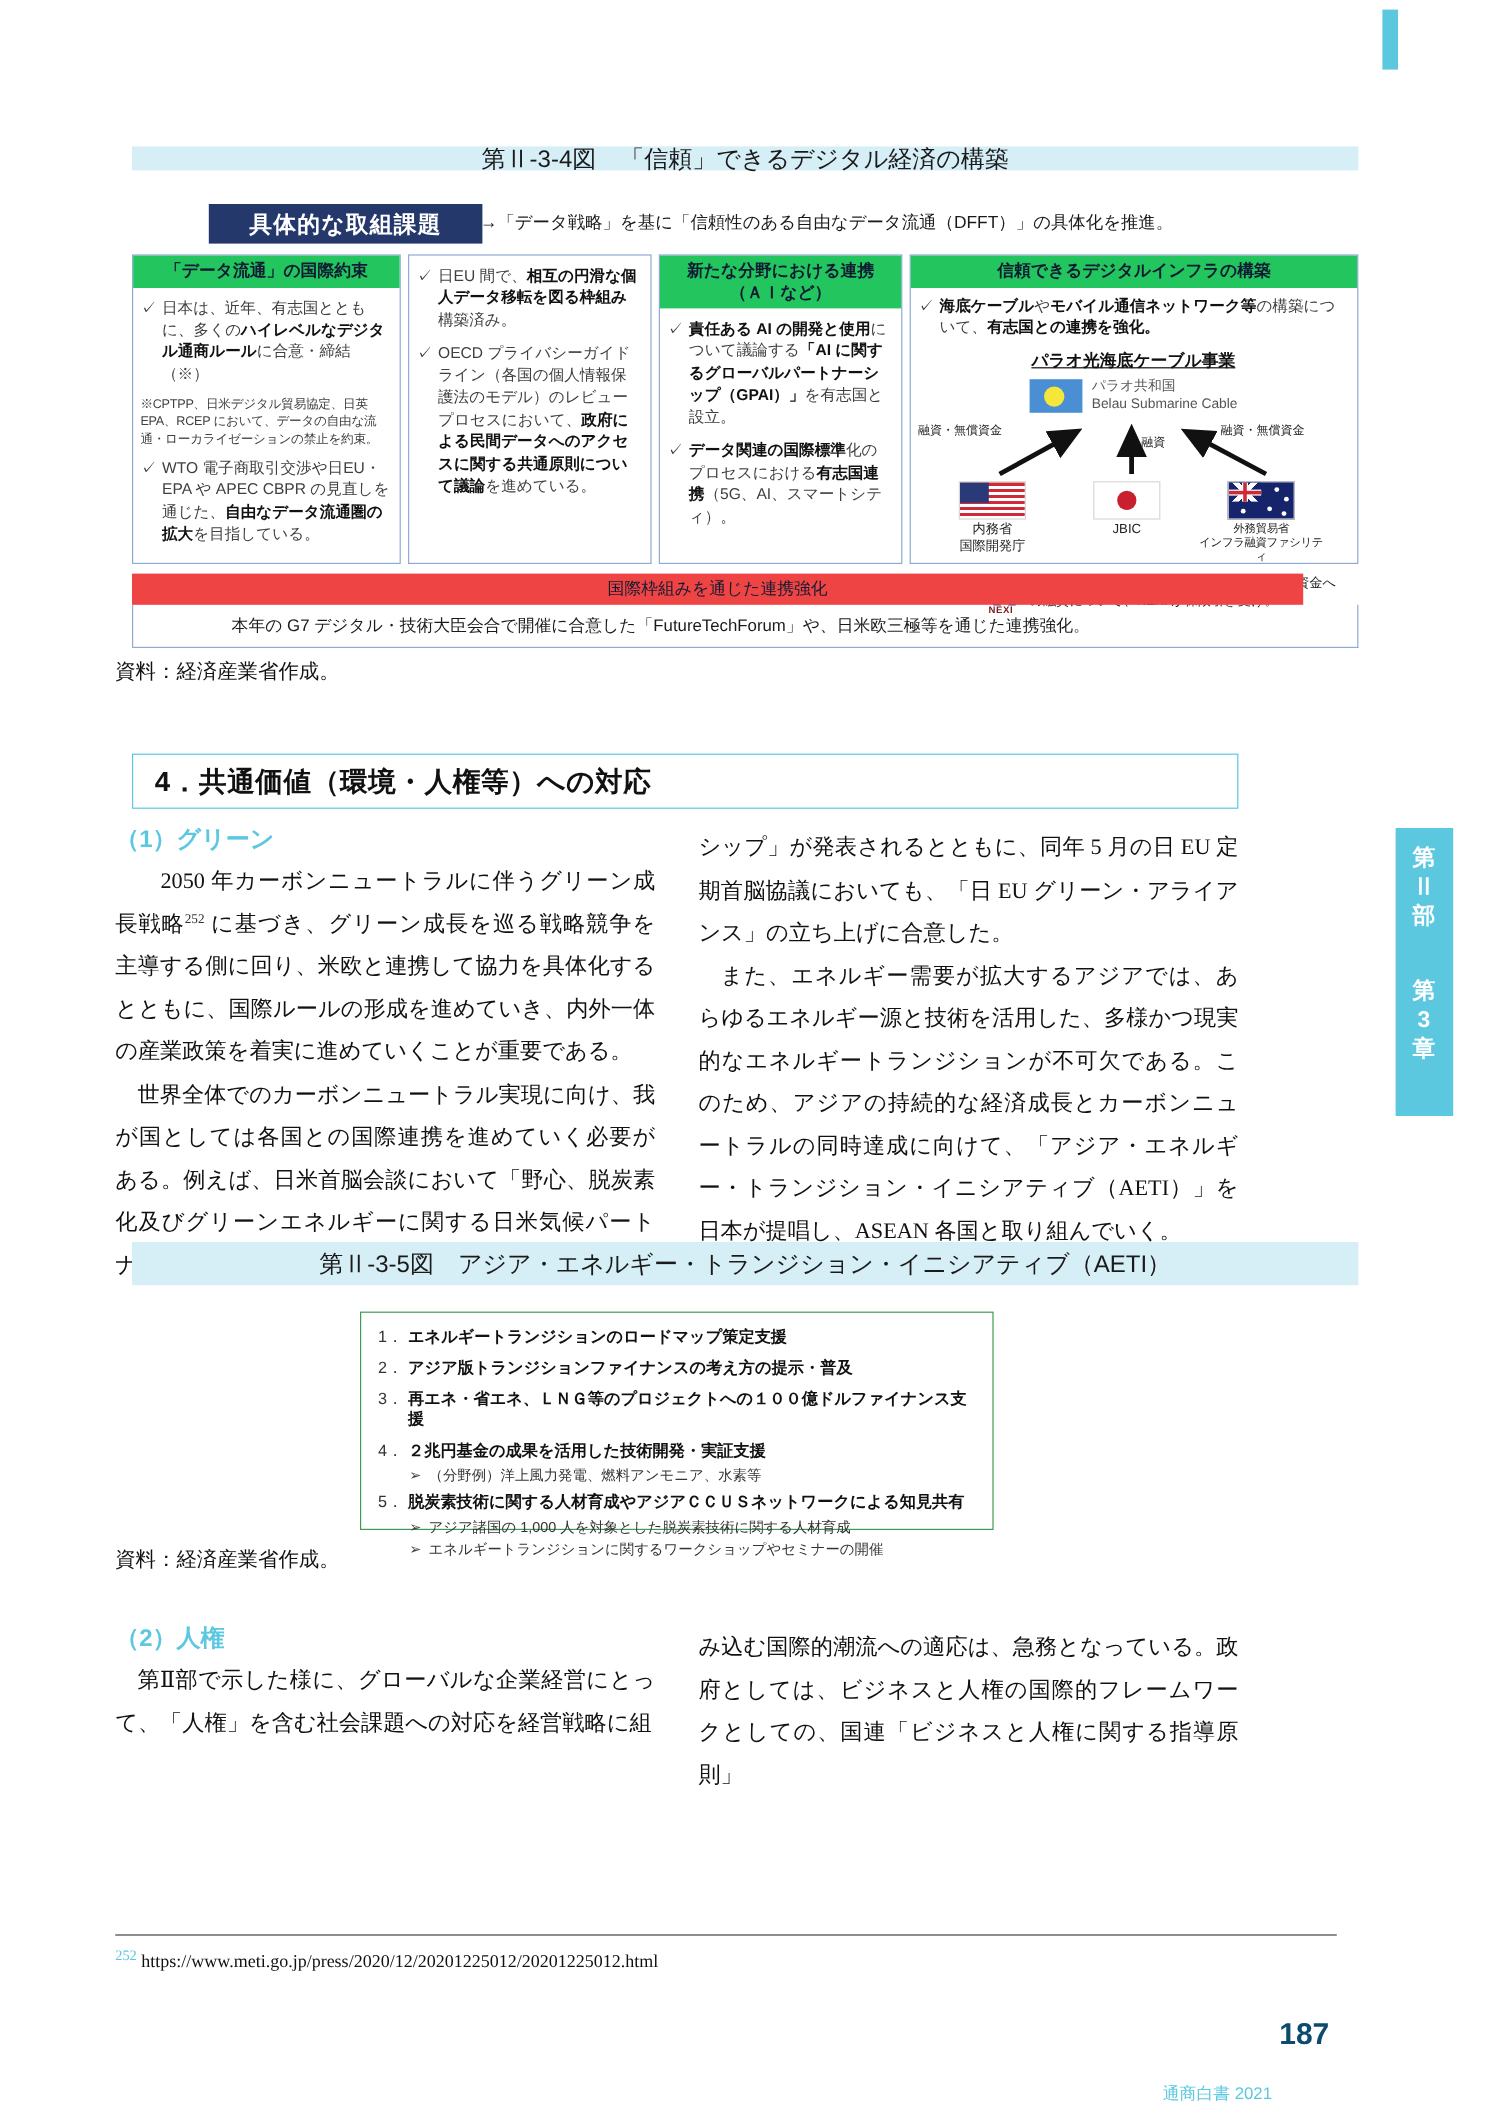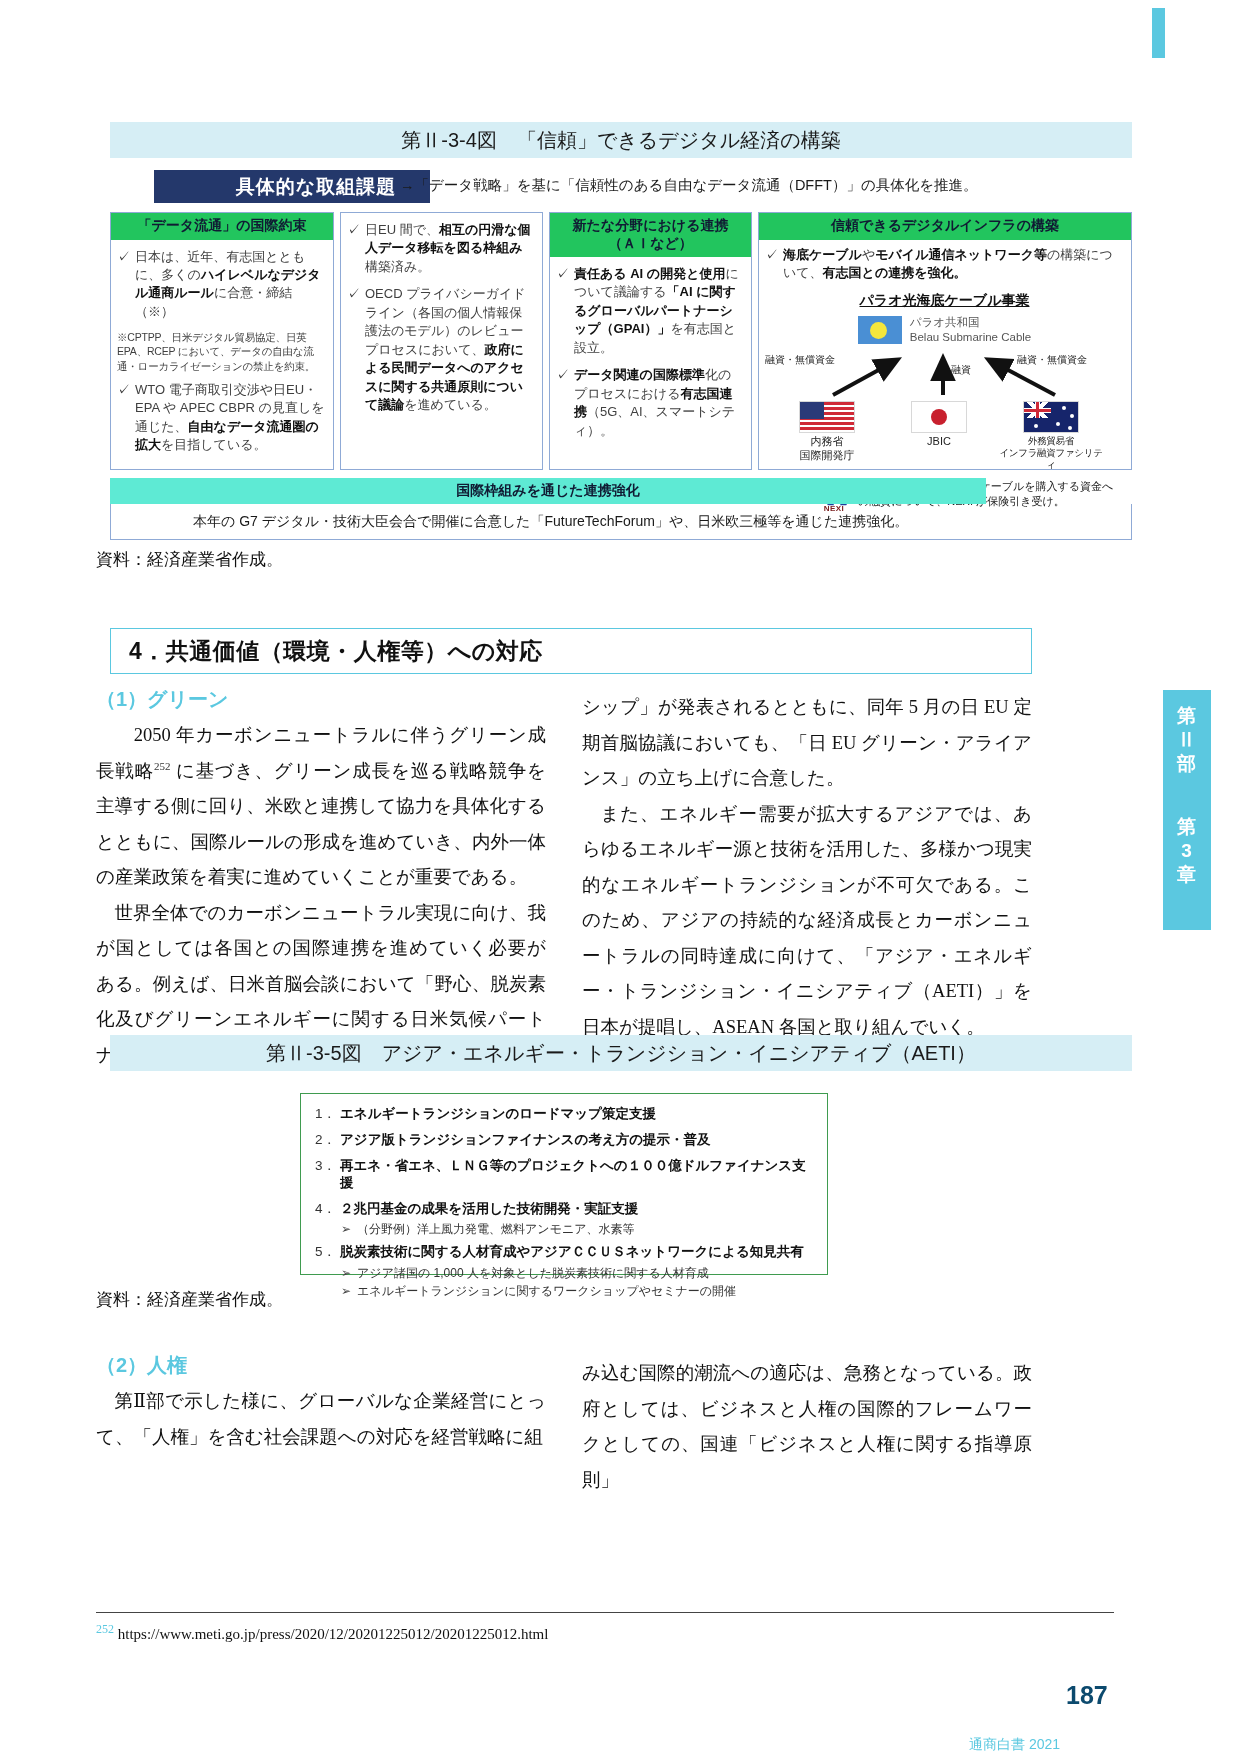--- a/index.html
+++ b/index.html
@@ -51,40 +51,39 @@
     position: absolute;
     background: #d6eef5;
     color: #1a1a1a;
     font-size: 20px;
     text-align: center;
     font-family: "Liberation Sans", sans-serif;
     display: flex;
     align-items: center;
     justify-content: center;
   }
-  #fig1-title { left: 110px; top: 122px; width: 1022px; height: 36px; }
+  #fig1-title { left: 110px; top: 122px; width: 1022px; height: 20px; }
   #fig2-title { left: 110px; top: 1035px; width: 1022px; height: 36px; }
 
   .fig1-wrap {
     position: absolute;
     left: 110px; top: 160px; width: 1022px; height: 380px;
   }
 
   .badge-dark {
     position: absolute;
-    left: 44px; top: 10px;
+    left: 64px; top: 10px;
     width: 228px; height: 33px;
     background: #24386b;
     color: #fff;
     font-family: "Liberation Sans", sans-serif;
     font-size: 19px;
     font-weight: bold;
     display: flex; align-items: center; justify-content: center;
     letter-spacing: 1px;
-    padding-left: 48px;
   }
   .arrow-note {
     position: absolute;
     left: 290px; top: 16px;
     font-family: "Liberation Sans", sans-serif;
     font-size: 14.5px;
     color: #1a1a1a;
     white-space: nowrap;
   }
 
@@ -180,25 +179,25 @@
   }
   .flag-cap.small { font-size: 9.5px; letter-spacing: -0.3px; }
   .nexi-row { display: flex; gap: 7px; align-items: flex-start; padding: 8px 4px 0 52px; }
   .nexi-logo { flex: 0 0 auto; width: 34px; text-align: center; }
   .nexi-mark { font-size: 24px; color: #1f3f9c; line-height: 1; font-weight: bold; }
   .nexi-word { font-size: 8px; color: #7c2020; font-weight: bold; letter-spacing: 0.5px; }
   .nexi-tx { font-family: "Liberation Sans", sans-serif; font-size: 11px; line-height: 1.35; color: #222; }
 
   .band-blue {
     position: absolute;
-    left: 0; top: 318px; width: 876px; height: 26px;
-    background: #5eead4;
+    left: 0; top: 318px; width: 976px; height: 26px;
+    background: #ef4444;
     color: #101b33;
     font-family: "Liberation Sans", sans-serif;
-    font-weight: bold;
+    font-weight: normal;
     font-size: 14px;
     display: flex; align-items: center; justify-content: center;
   }
   .band-body {
     position: absolute;
     left: 0; top: 344px; width: 1022px; height: 36px;
     border: 1px solid #8faad6;
     border-top: none;
     box-sizing: border-box;
     font-family: "Liberation Sans", sans-serif;

